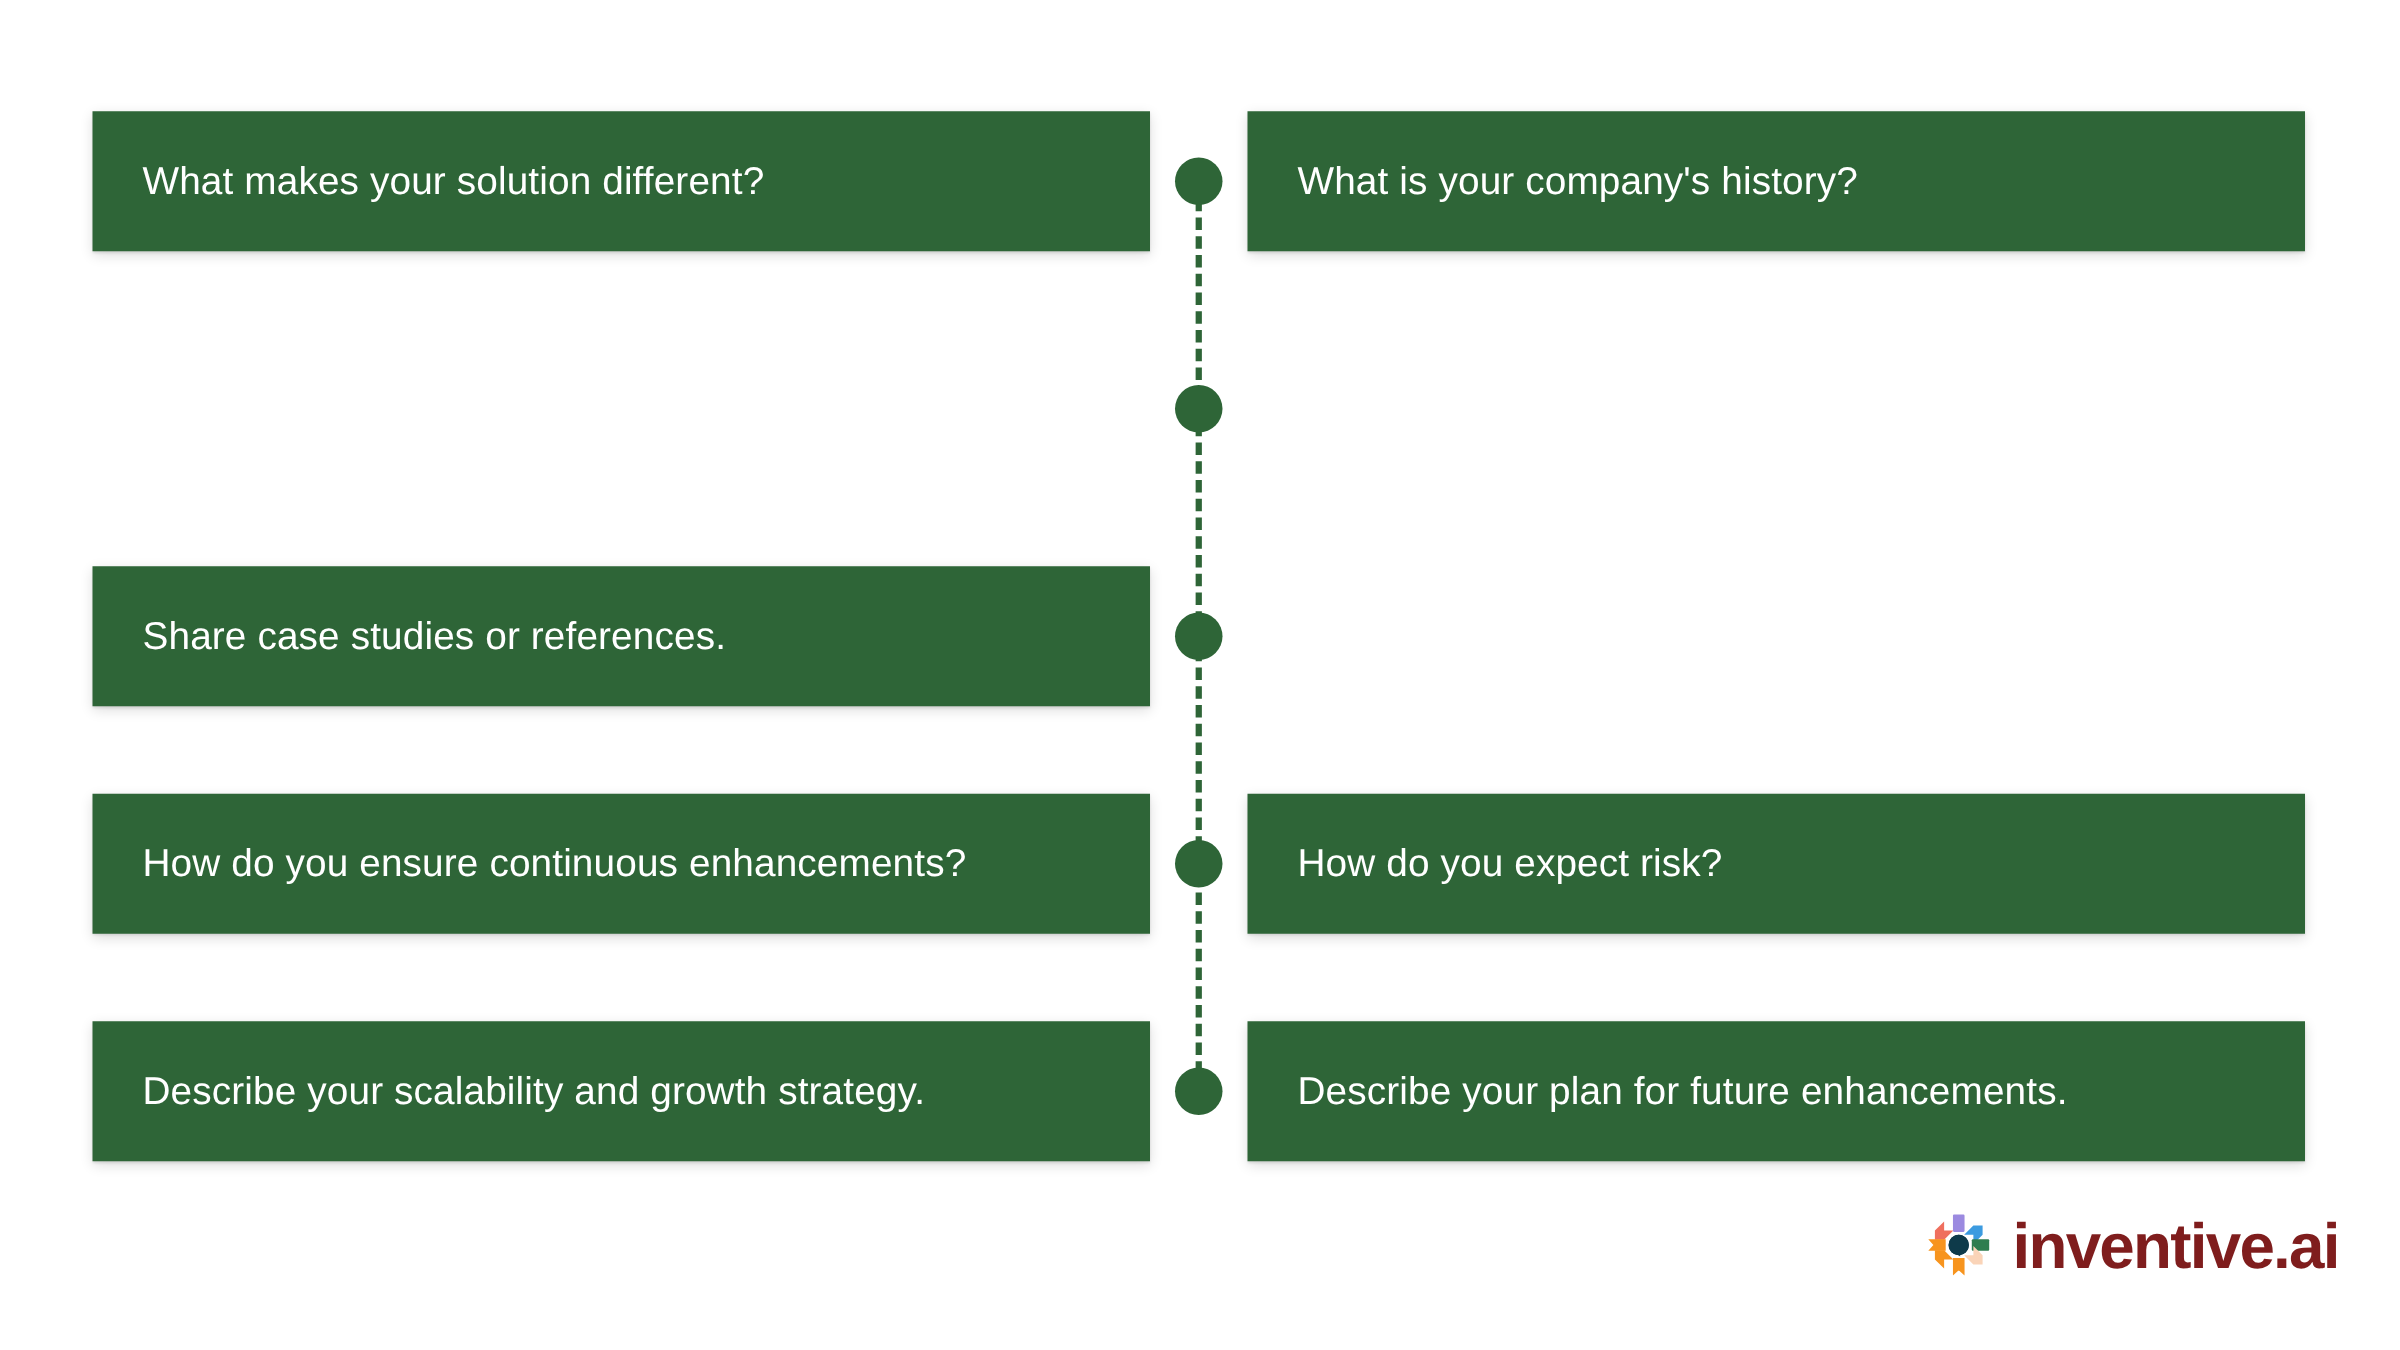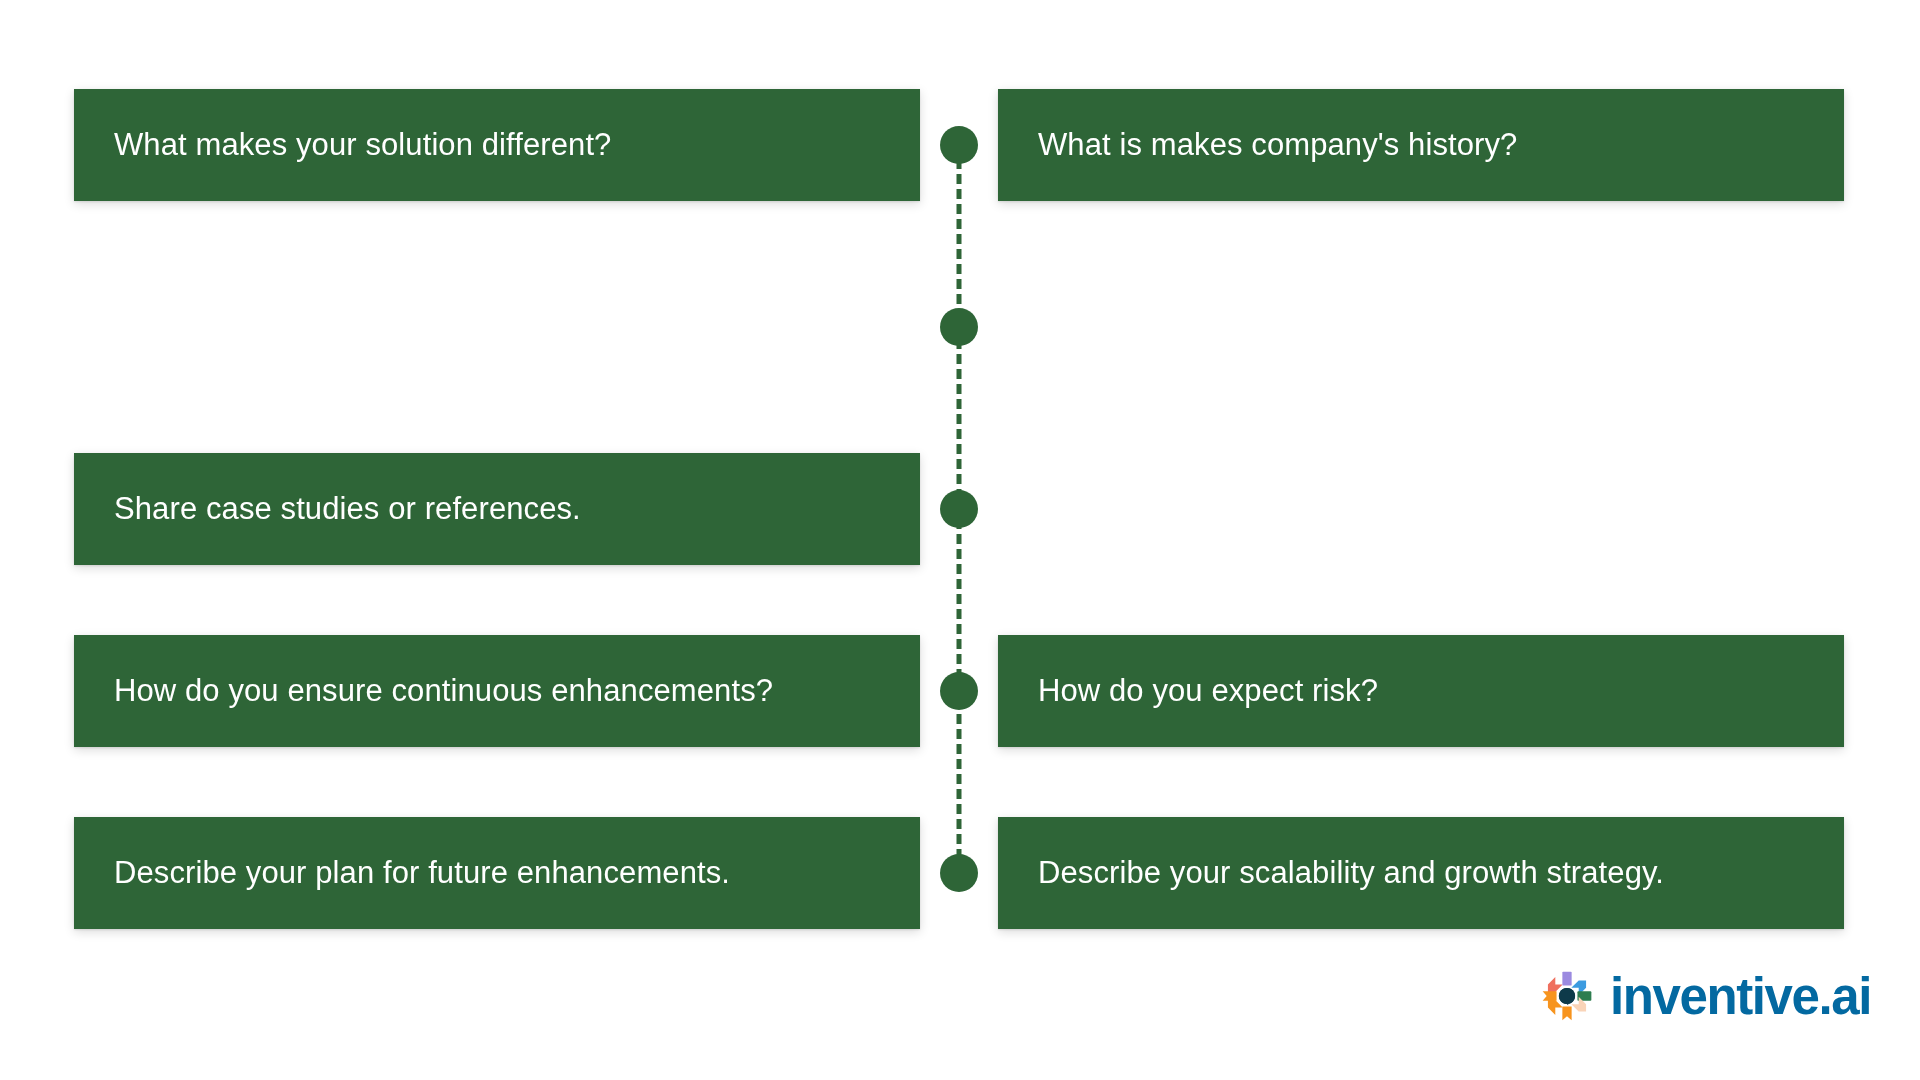--- a/index.html
+++ b/index.html
@@ -103,39 +103,39 @@
   }
   .brand-mark {
     width: 58px;
     height: 58px;
     flex: 0 0 58px;
   }
   .brand-word {
     font-size: 51px;
     font-weight: 700;
     letter-spacing: -1.4px;
-    color: #0369a1;
+    color: #7f1d1d;
     line-height: 1;
     white-space: nowrap;
   }
   .brand-word .dot-ai { letter-spacing: -1.4px; }
 </style>
 </head>
 <body>
 
 <div class="canvas">
 
   <div class="grid">
 
     <div class="row">
       <div class="card">
         <span class="card-text">What makes your solution different?</span>
       </div>
       <div class="card">
-        <span class="card-text">What is makes company's history?</span>
+        <span class="card-text">What is your company's history?</span>
       </div>
     </div>
 
     <div class="row">
     </div>
 
     <div class="row">
       <div class="card">
         <span class="card-text">Share case studies or references.</span>
       </div>
@@ -145,24 +145,24 @@
       <div class="card">
         <span class="card-text">How do you ensure continuous enhancements?</span>
       </div>
       <div class="card">
         <span class="card-text">How do you expect risk?</span>
       </div>
     </div>
 
     <div class="row">
       <div class="card">
+        <span class="card-text">Describe your scalability and growth strategy.</span>
+      </div>
+      <div class="card">
         <span class="card-text">Describe your plan for future enhancements.</span>
-      </div>
-      <div class="card">
-        <span class="card-text">Describe your scalability and growth strategy.</span>
       </div>
     </div>
 
   </div>
 
   <div class="connector">
     <div class="dash-line"></div>
     <div class="node-dot" style="top:56px;"></div>
     <div class="node-dot" style="top:238px;"></div>
     <div class="node-dot" style="top:420px;"></div>

